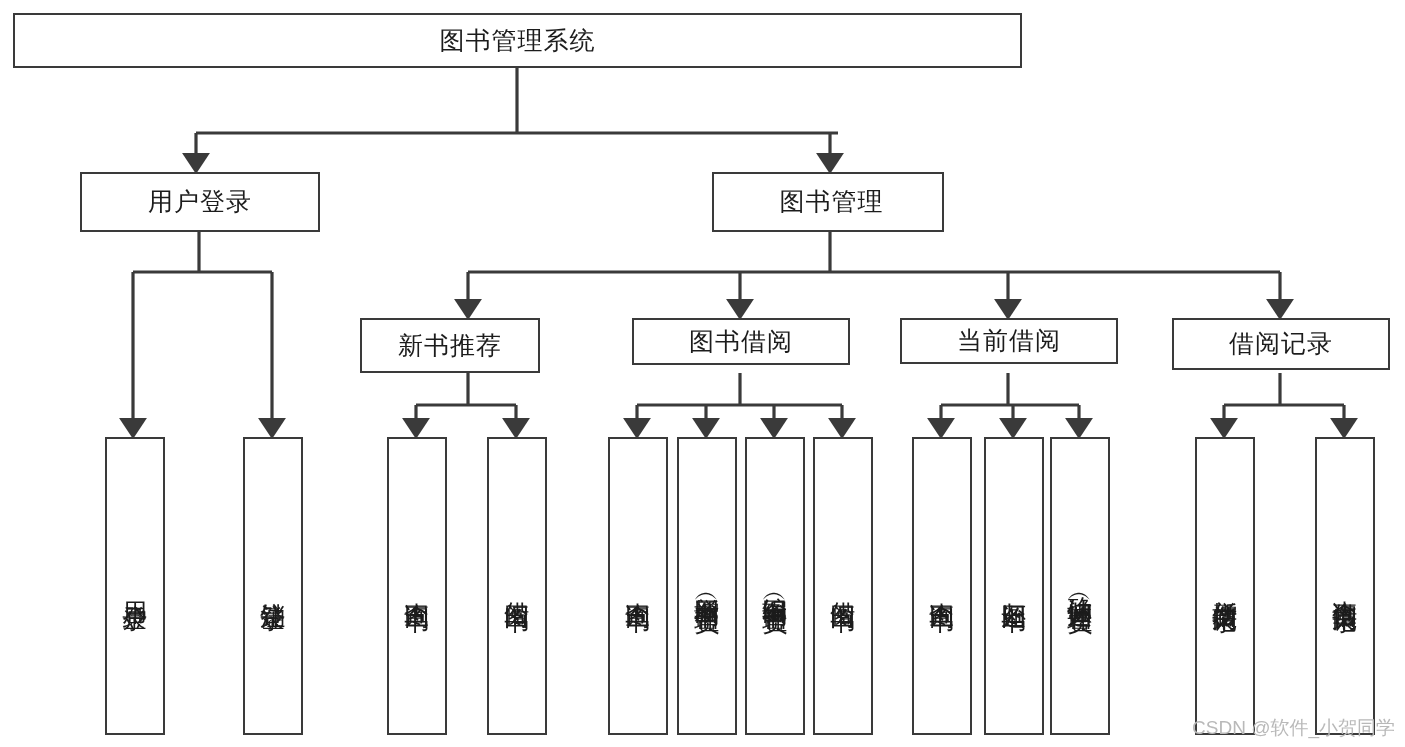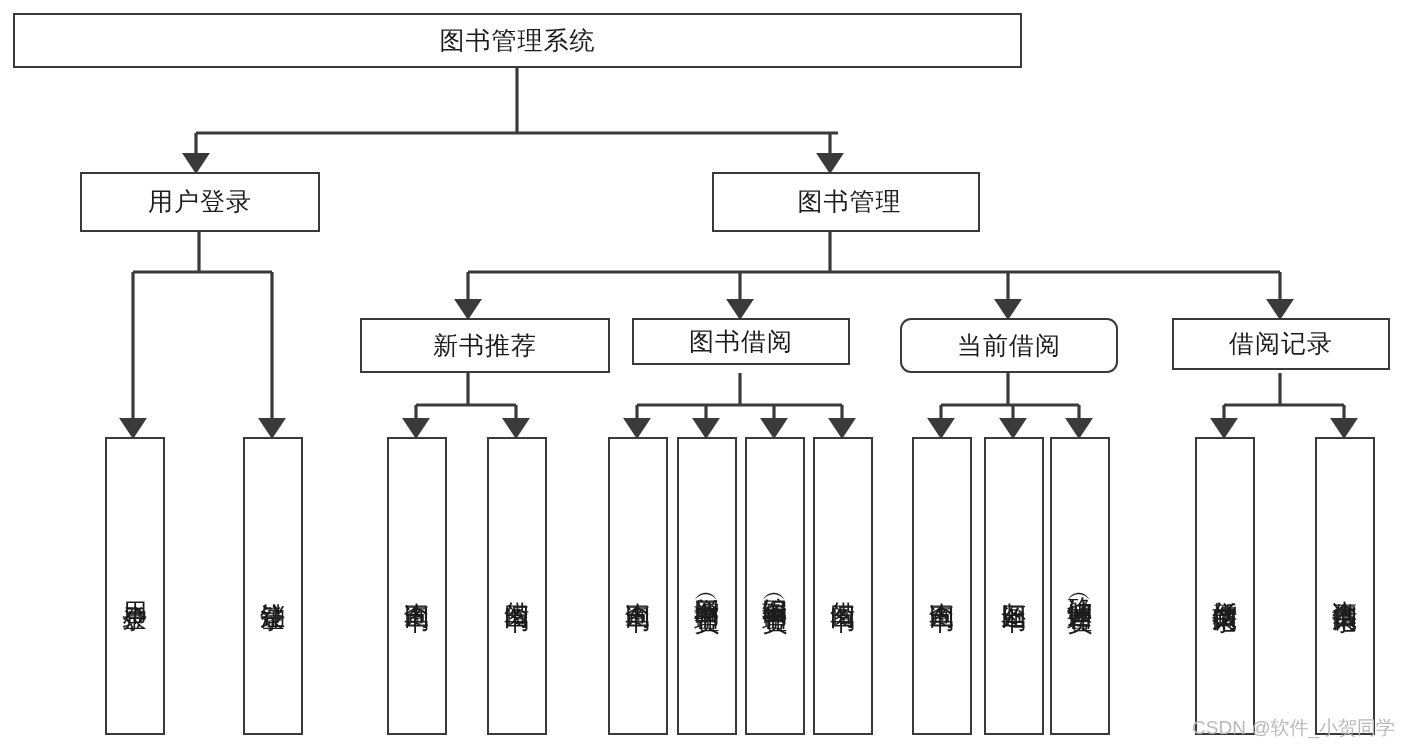--- a/index.html
+++ b/index.html
@@ -125,31 +125,31 @@
     </g>
   </svg>
 
   <div class="node horiz" style="left:13px;top:13px;width:1009px;height:55px;">
     <span class="label">图书管理系统</span>
   </div>
 
   <div class="node horiz" style="left:80px;top:172px;width:240px;height:60px;">
     <span class="label">用户登录</span>
   </div>
-  <div class="node horiz" style="left:712px;top:172px;width:268px;height:60px;padding-left:7px;">
+  <div class="node horiz" style="left:712px;top:172px;width:232px;height:60px;padding-left:7px;">
     <span class="label">图书管理</span>
   </div>
 
-  <div class="node horiz" style="left:360px;top:318px;width:250px;height:55px;">
+  <div class="node horiz" style="left:360px;top:318px;width:180px;height:55px;">
     <span class="label">新书推荐</span>
   </div>
   <div class="node horiz" style="left:632px;top:318px;width:218px;height:47px;">
     <span class="label">图书借阅</span>
   </div>
-  <div class="node horiz" style="left:900px;top:318px;width:218px;height:55px;border-radius:11px;">
+  <div class="node horiz" style="left:900px;top:318px;width:218px;height:46px;">
     <span class="label">当前借阅</span>
   </div>
   <div class="node horiz" style="left:1172px;top:318px;width:218px;height:52px;">
     <span class="label">借阅记录</span>
   </div>
 
   <div class="node vert" style="left:105px;top:437px;width:60px;height:298px;">
     <span class="label">用户登录</span>
   </div>
   <div class="node vert" style="left:243px;top:437px;width:60px;height:298px;">

